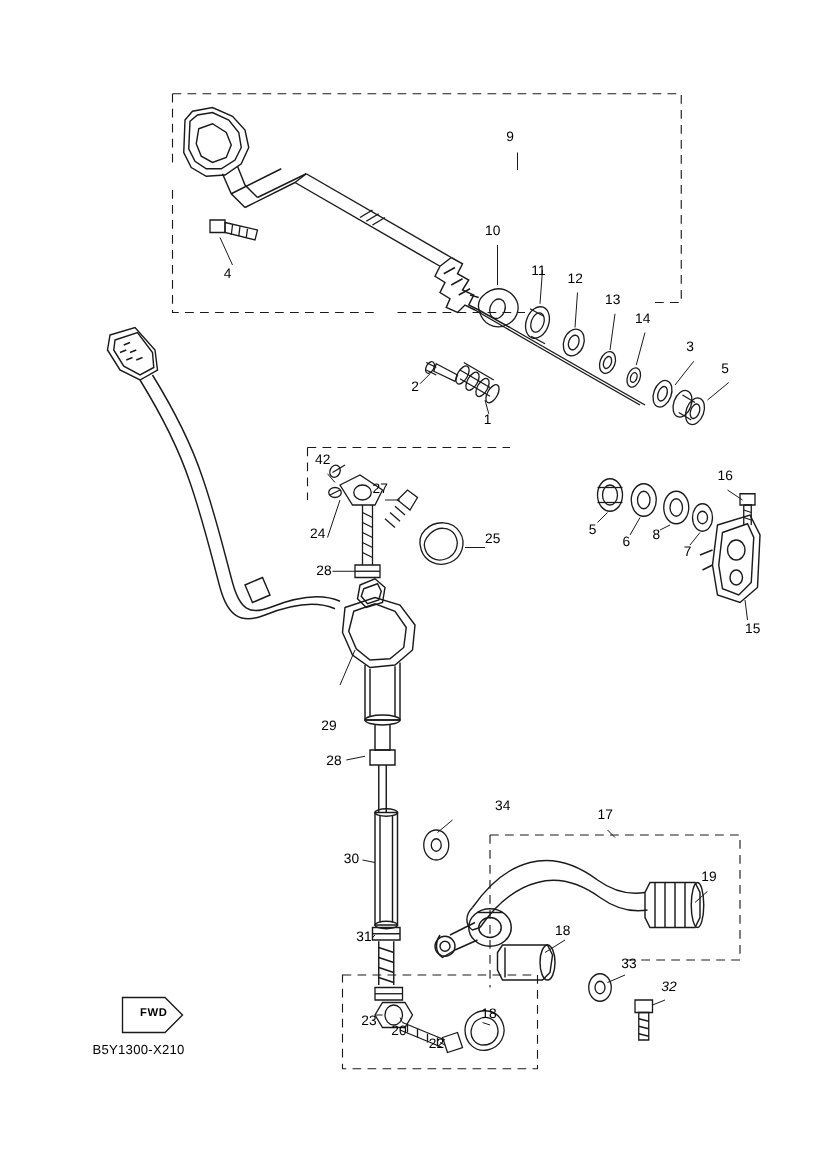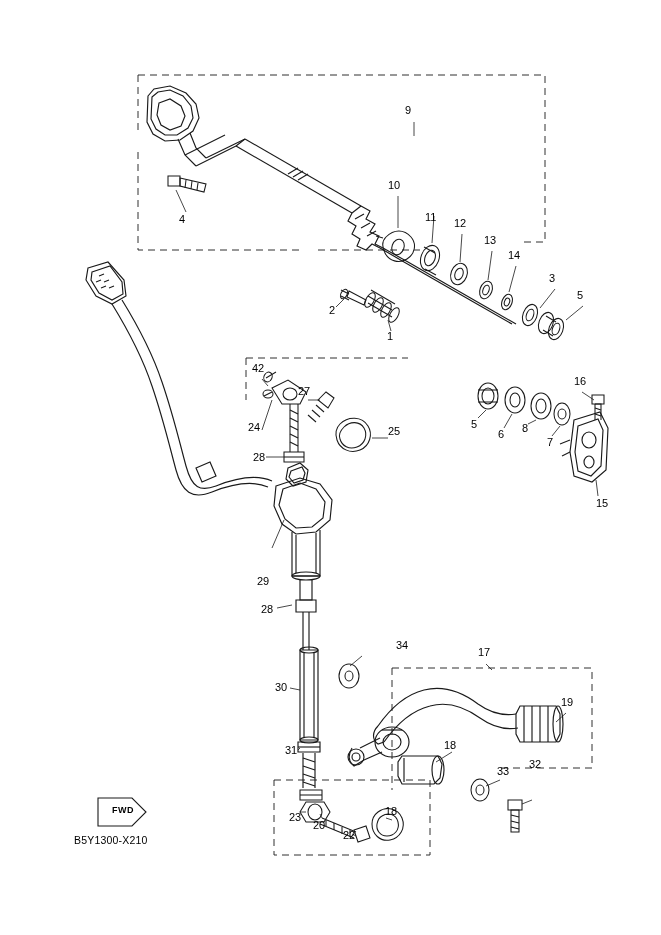--- a/index.html
+++ b/index.html
@@ -417,21 +417,21 @@
   <div class="callout" style="left:596px; top:498px;">15</div>
   <div class="callout" style="left:257px; top:576px;">29</div>
   <div class="callout" style="left:261px; top:604px;">28</div>
   <div class="callout" style="left:275px; top:682px;">30</div>
   <div class="callout" style="left:285px; top:745px;">31</div>
   <div class="callout" style="left:356px; top:640px;margin-left:40px;">34</div>
   <div class="callout" style="left:478px; top:647px;">17</div>
   <div class="callout" style="left:561px; top:697px;">19</div>
   <div class="callout" style="left:444px; top:740px;">18</div>
   <div class="callout" style="left:497px; top:766px;">33</div>
-  <div class="callout" style="left:529px; top:759px;">32</div>
+  <div class="callout" style="left:529px; top:785px;font-style:italic;">32</div>
   <div class="callout" style="left:289px; top:812px;">23</div>
   <div class="callout" style="left:313px; top:820px;">20</div>
   <div class="callout" style="left:343px; top:830px;">22</div>
   <div class="callout" style="left:385px; top:806px;">18</div>
 
   <div class="fwd-label">FWD</div>
   <div class="partcode">B5Y1300-X210</div>
 </div>
 
 </body></html>

